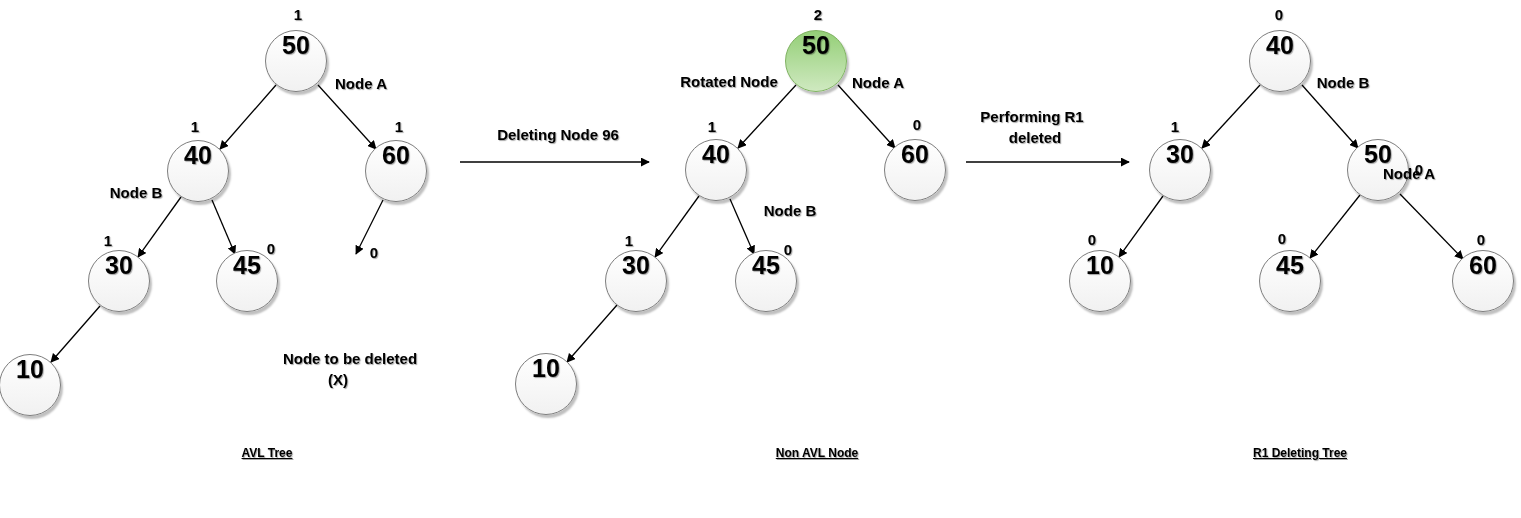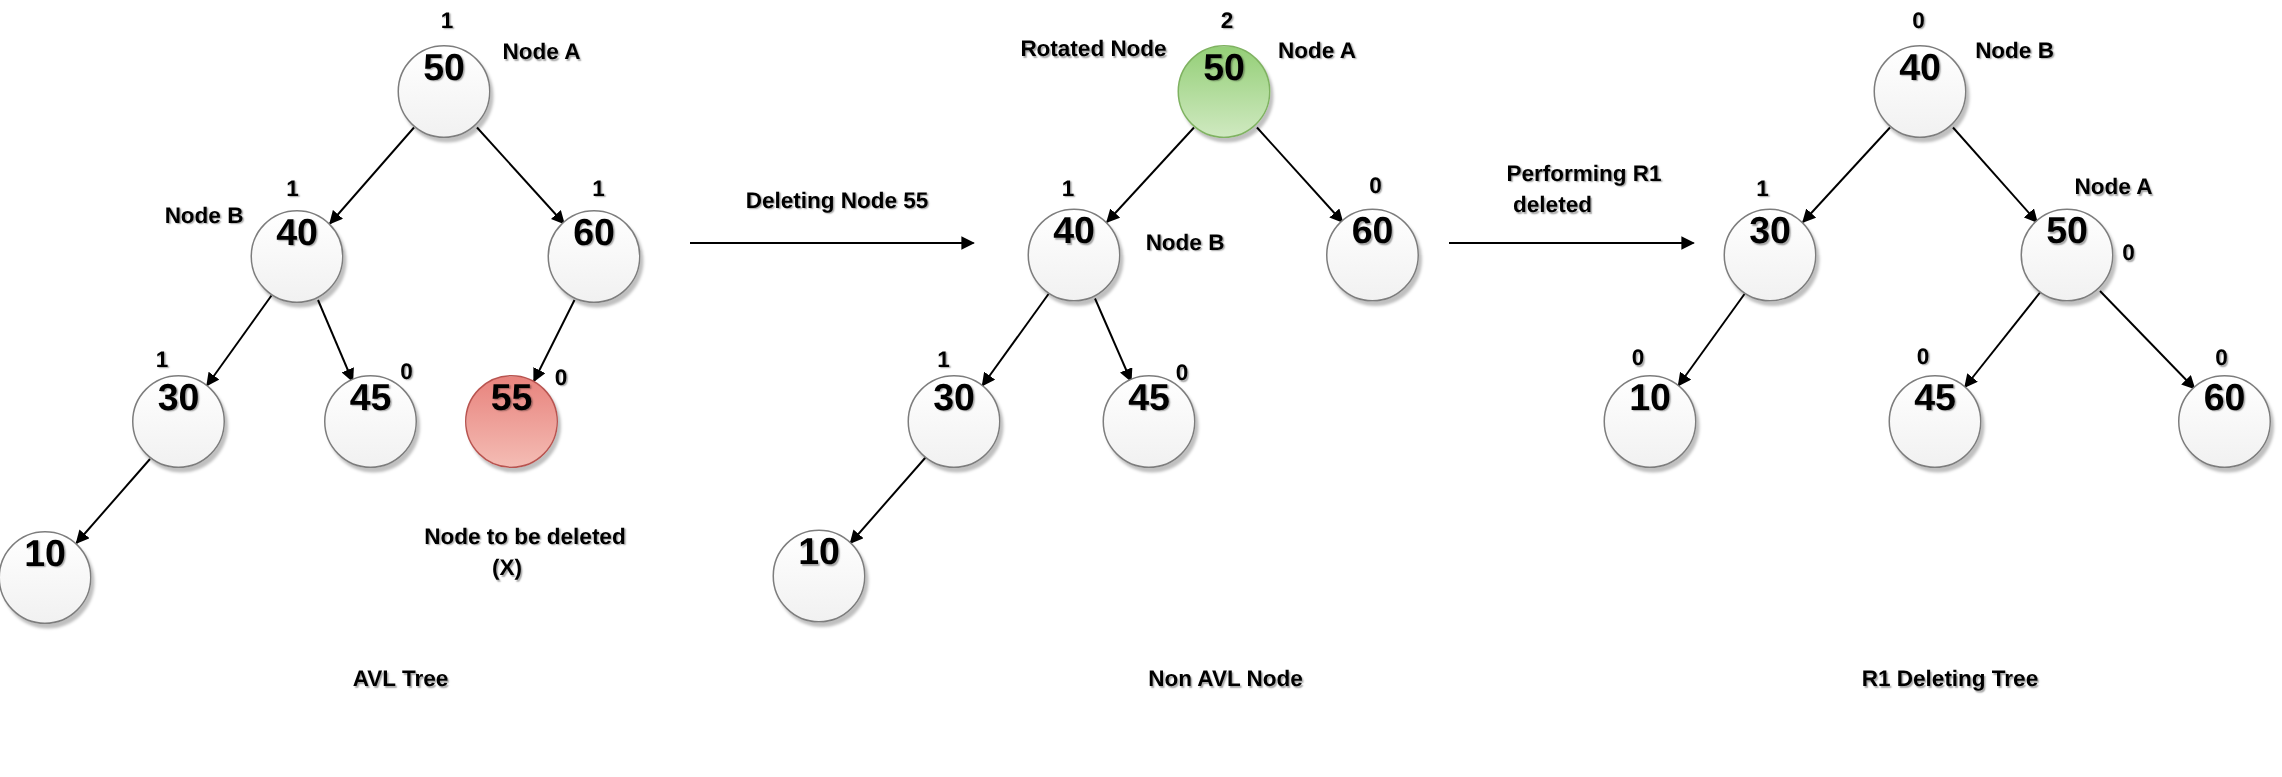--- a/index.html
+++ b/index.html
@@ -37,22 +37,22 @@
   .node.green {
     border-color:var(--green-border);
     background:linear-gradient(var(--green-top), var(--green-bottom));
   }
   .bf, .side-label, .caption, .note, .arrow-label {
     position:absolute; transform:translate(-50%,-50%);
     font-weight:bold; white-space:nowrap;
     text-shadow:1px 1px 1px rgba(0,0,0,0.35);
   }
   .bf { font-size:15px; }
-  .side-label { font-size:15px; }
-  .caption { font-size:15px; }
+  .side-label { font-size:15px;margin-top:48px; }
+  .caption { font-size:12px;text-decoration:underline; }
   .note { font-size:15px; }
   .arrow-label { font-size:15px; }
 </style>
 </head>
 <body>
 
 <div class="canvas">
 
   <svg class="edges" width="1521" height="518" viewBox="0 0 1521 518" xmlns="http://www.w3.org/2000/svg">
     <defs>
@@ -94,43 +94,40 @@
     </div>
   <div class="node" style="left:365px; top:140px;">
       <span>60</span>
     </div>
   <div class="node" style="left:88px;  top:250px;">
       <span>30</span>
     </div>
   <div class="node" style="left:216px; top:250px;">
       <span>45</span>
     </div>
-  <div class="node red" style="left:310px; top:250px;">
-      <span>55</span>
-    </div>
   <div class="node" style="left:-1px;  top:354px;">
       <span>10</span>
     </div>
 
   <div class="bf" style="left:298px;  top:14px;">1</div>
   <div class="bf" style="left:195px;  top:126px;">1</div>
   <div class="bf" style="left:399px;  top:126px;">1</div>
   <div class="bf" style="left:108px;  top:240px;">1</div>
   <div class="bf" style="left:271px;  top:248px;">0</div>
   <div class="bf" style="left:374px;  top:252px;">0</div>
 
   <div class="side-label" style="left:361px; top:35px;">Node A</div>
   <div class="side-label" style="left:136px; top:144px;">Node B</div>
 
   <div class="note" style="left:350px; top:358px;">Node to be deleted</div>
   <div class="note" style="left:338px; top:379px;">(X)</div>
 
   <div class="caption" style="left:267px; top:453px;">AVL Tree</div>
 
-  <div class="arrow-label" style="left:558px; top:134px;">Deleting Node 55</div>
+  <div class="arrow-label" style="left:558px; top:134px;">Deleting Node 96</div>
 
   <div class="node green" style="left:785px; top:30px;">
       <span>50</span>
     </div>
   <div class="node" style="left:685px; top:139px;">
       <span>40</span>
     </div>
   <div class="node" style="left:884px; top:139px;">
       <span>60</span>
     </div>
@@ -149,21 +146,21 @@
   <div class="bf" style="left:917px; top:124px;">0</div>
   <div class="bf" style="left:629px; top:240px;">1</div>
   <div class="bf" style="left:788px; top:249px;">0</div>
 
   <div class="side-label" style="left:729px; top:33px;">Rotated Node</div>
   <div class="side-label" style="left:878px; top:34px;">Node A</div>
   <div class="side-label" style="left:790px; top:162px;">Node B</div>
 
   <div class="caption" style="left:817px; top:453px;">Non AVL Node</div>
 
-  <div class="arrow-label" style="left:1056px; top:116px;">Performing R1</div>
+  <div class="arrow-label" style="left:1032px; top:116px;">Performing R1</div>
   <div class="arrow-label" style="left:1035px; top:137px;">deleted</div>
 
   <div class="node" style="left:1249px; top:30px;">
       <span>40</span>
     </div>
   <div class="node" style="left:1149px; top:139px;">
       <span>30</span>
     </div>
   <div class="node" style="left:1347px; top:139px;">
       <span>50</span>

